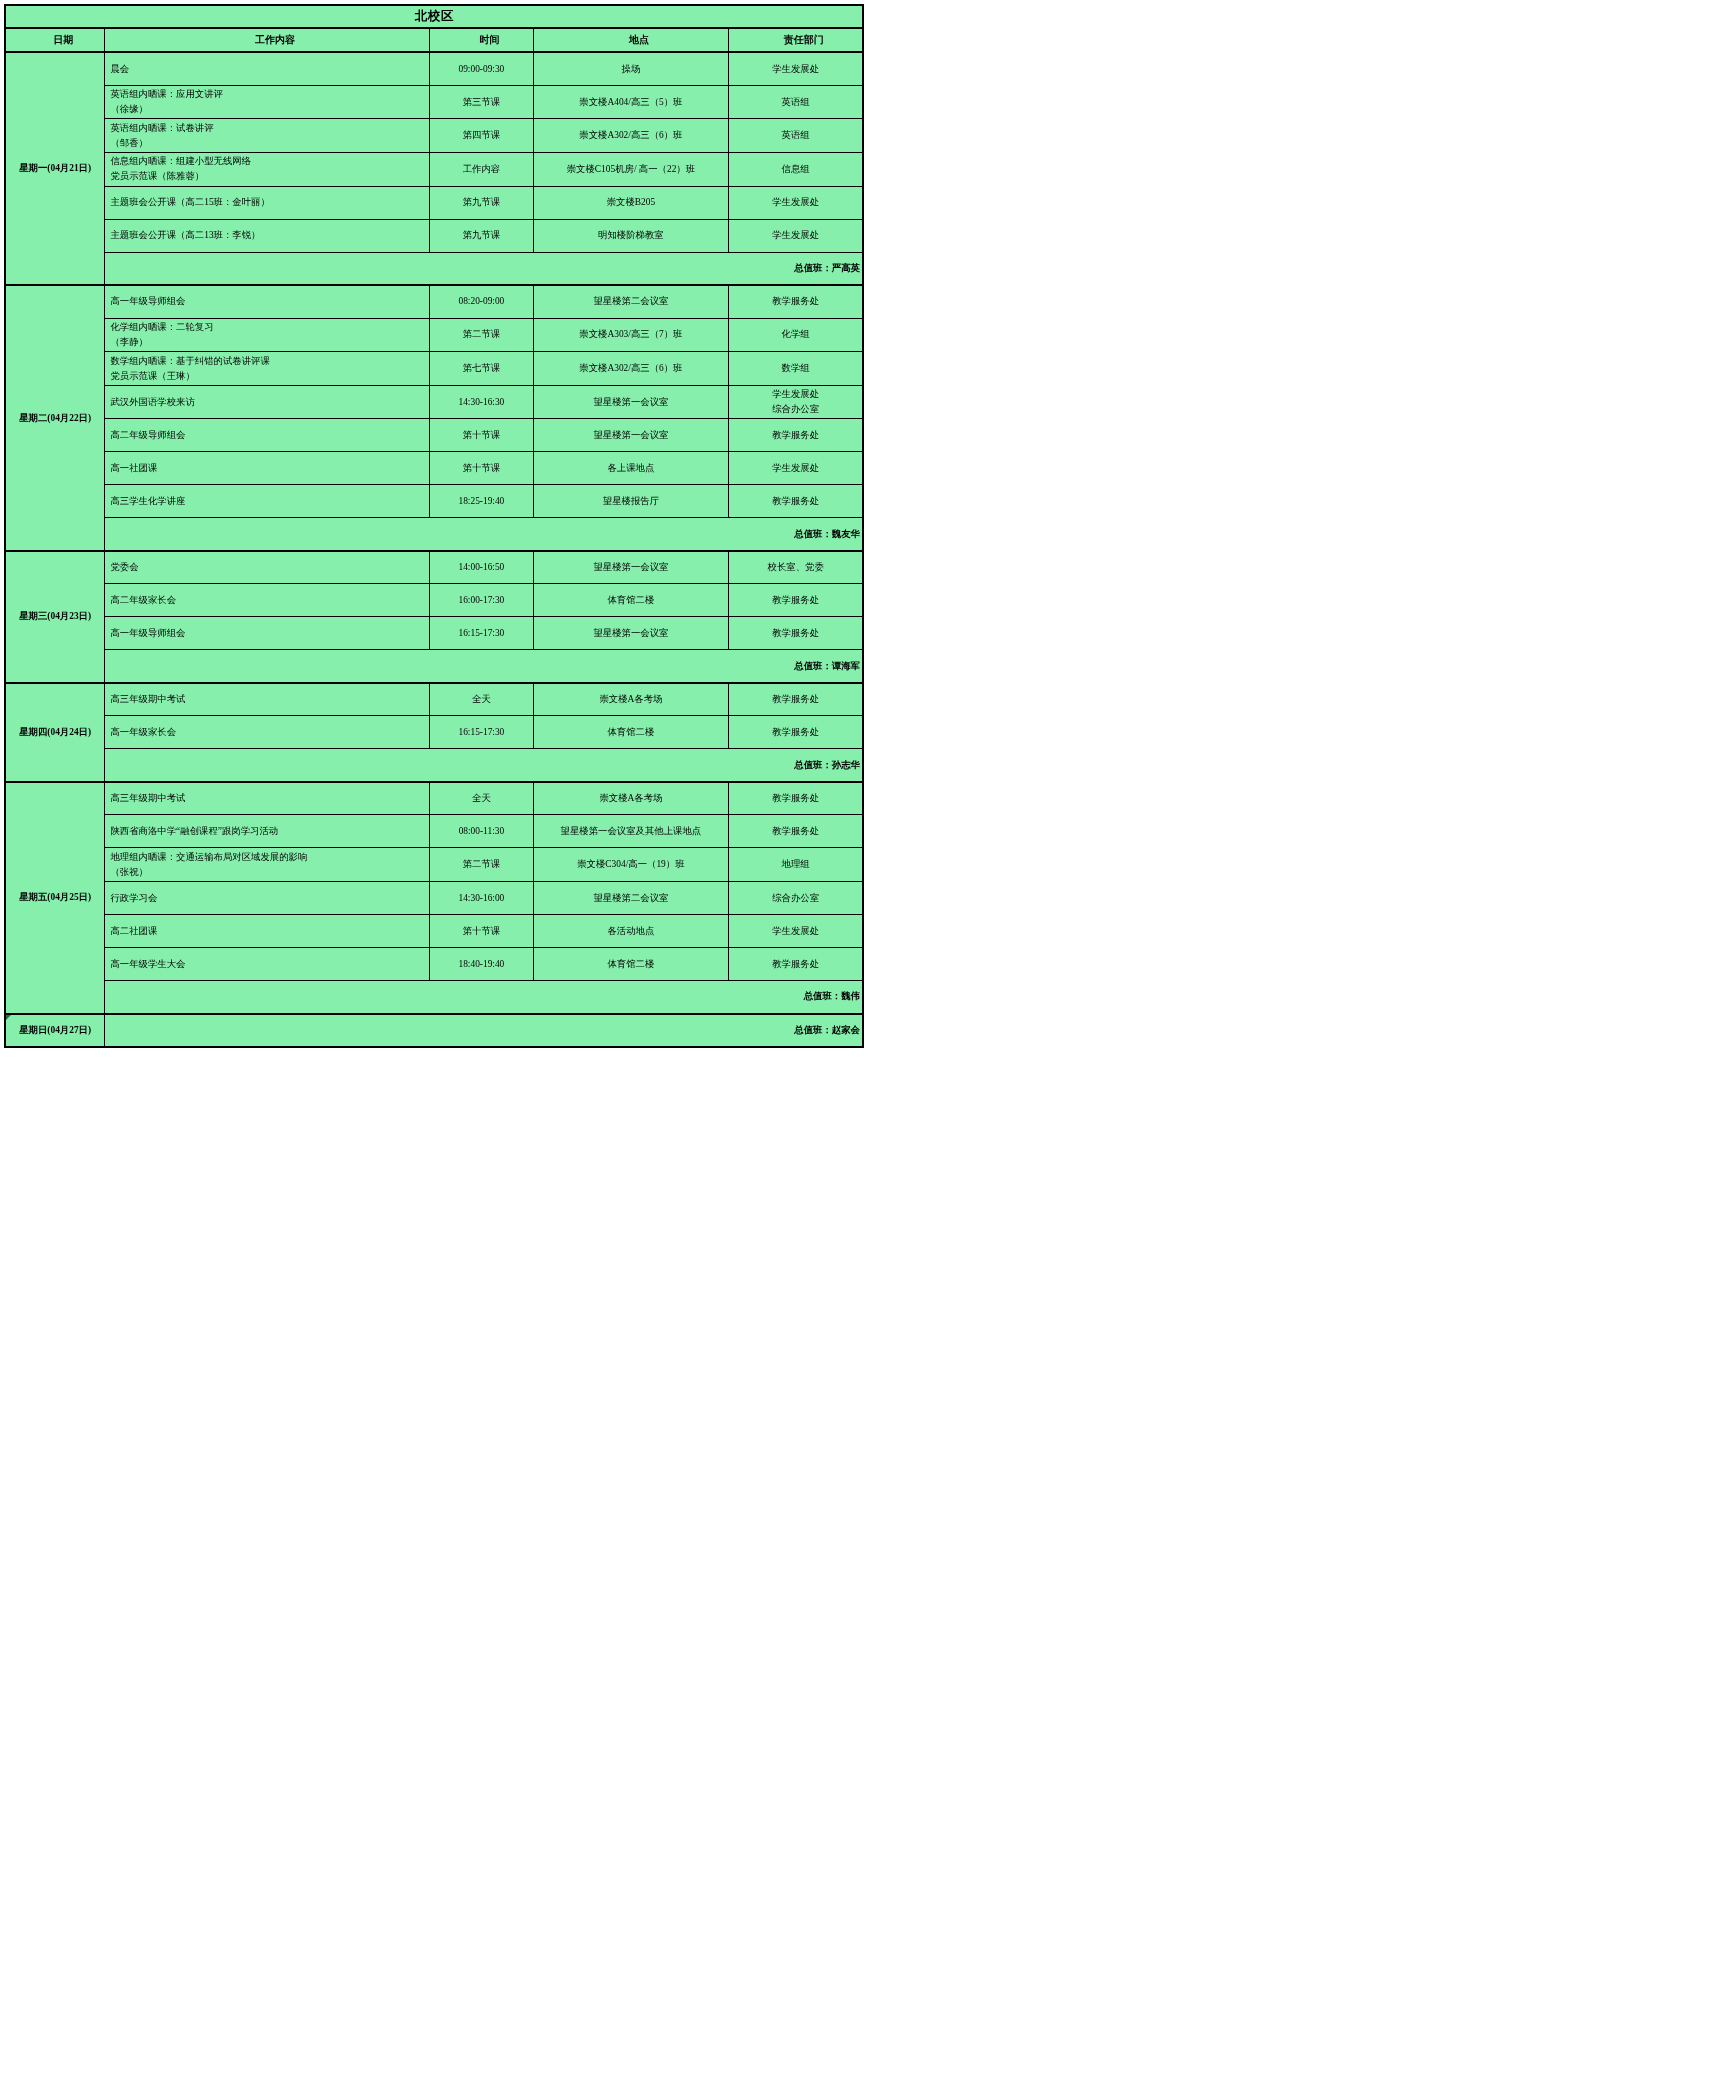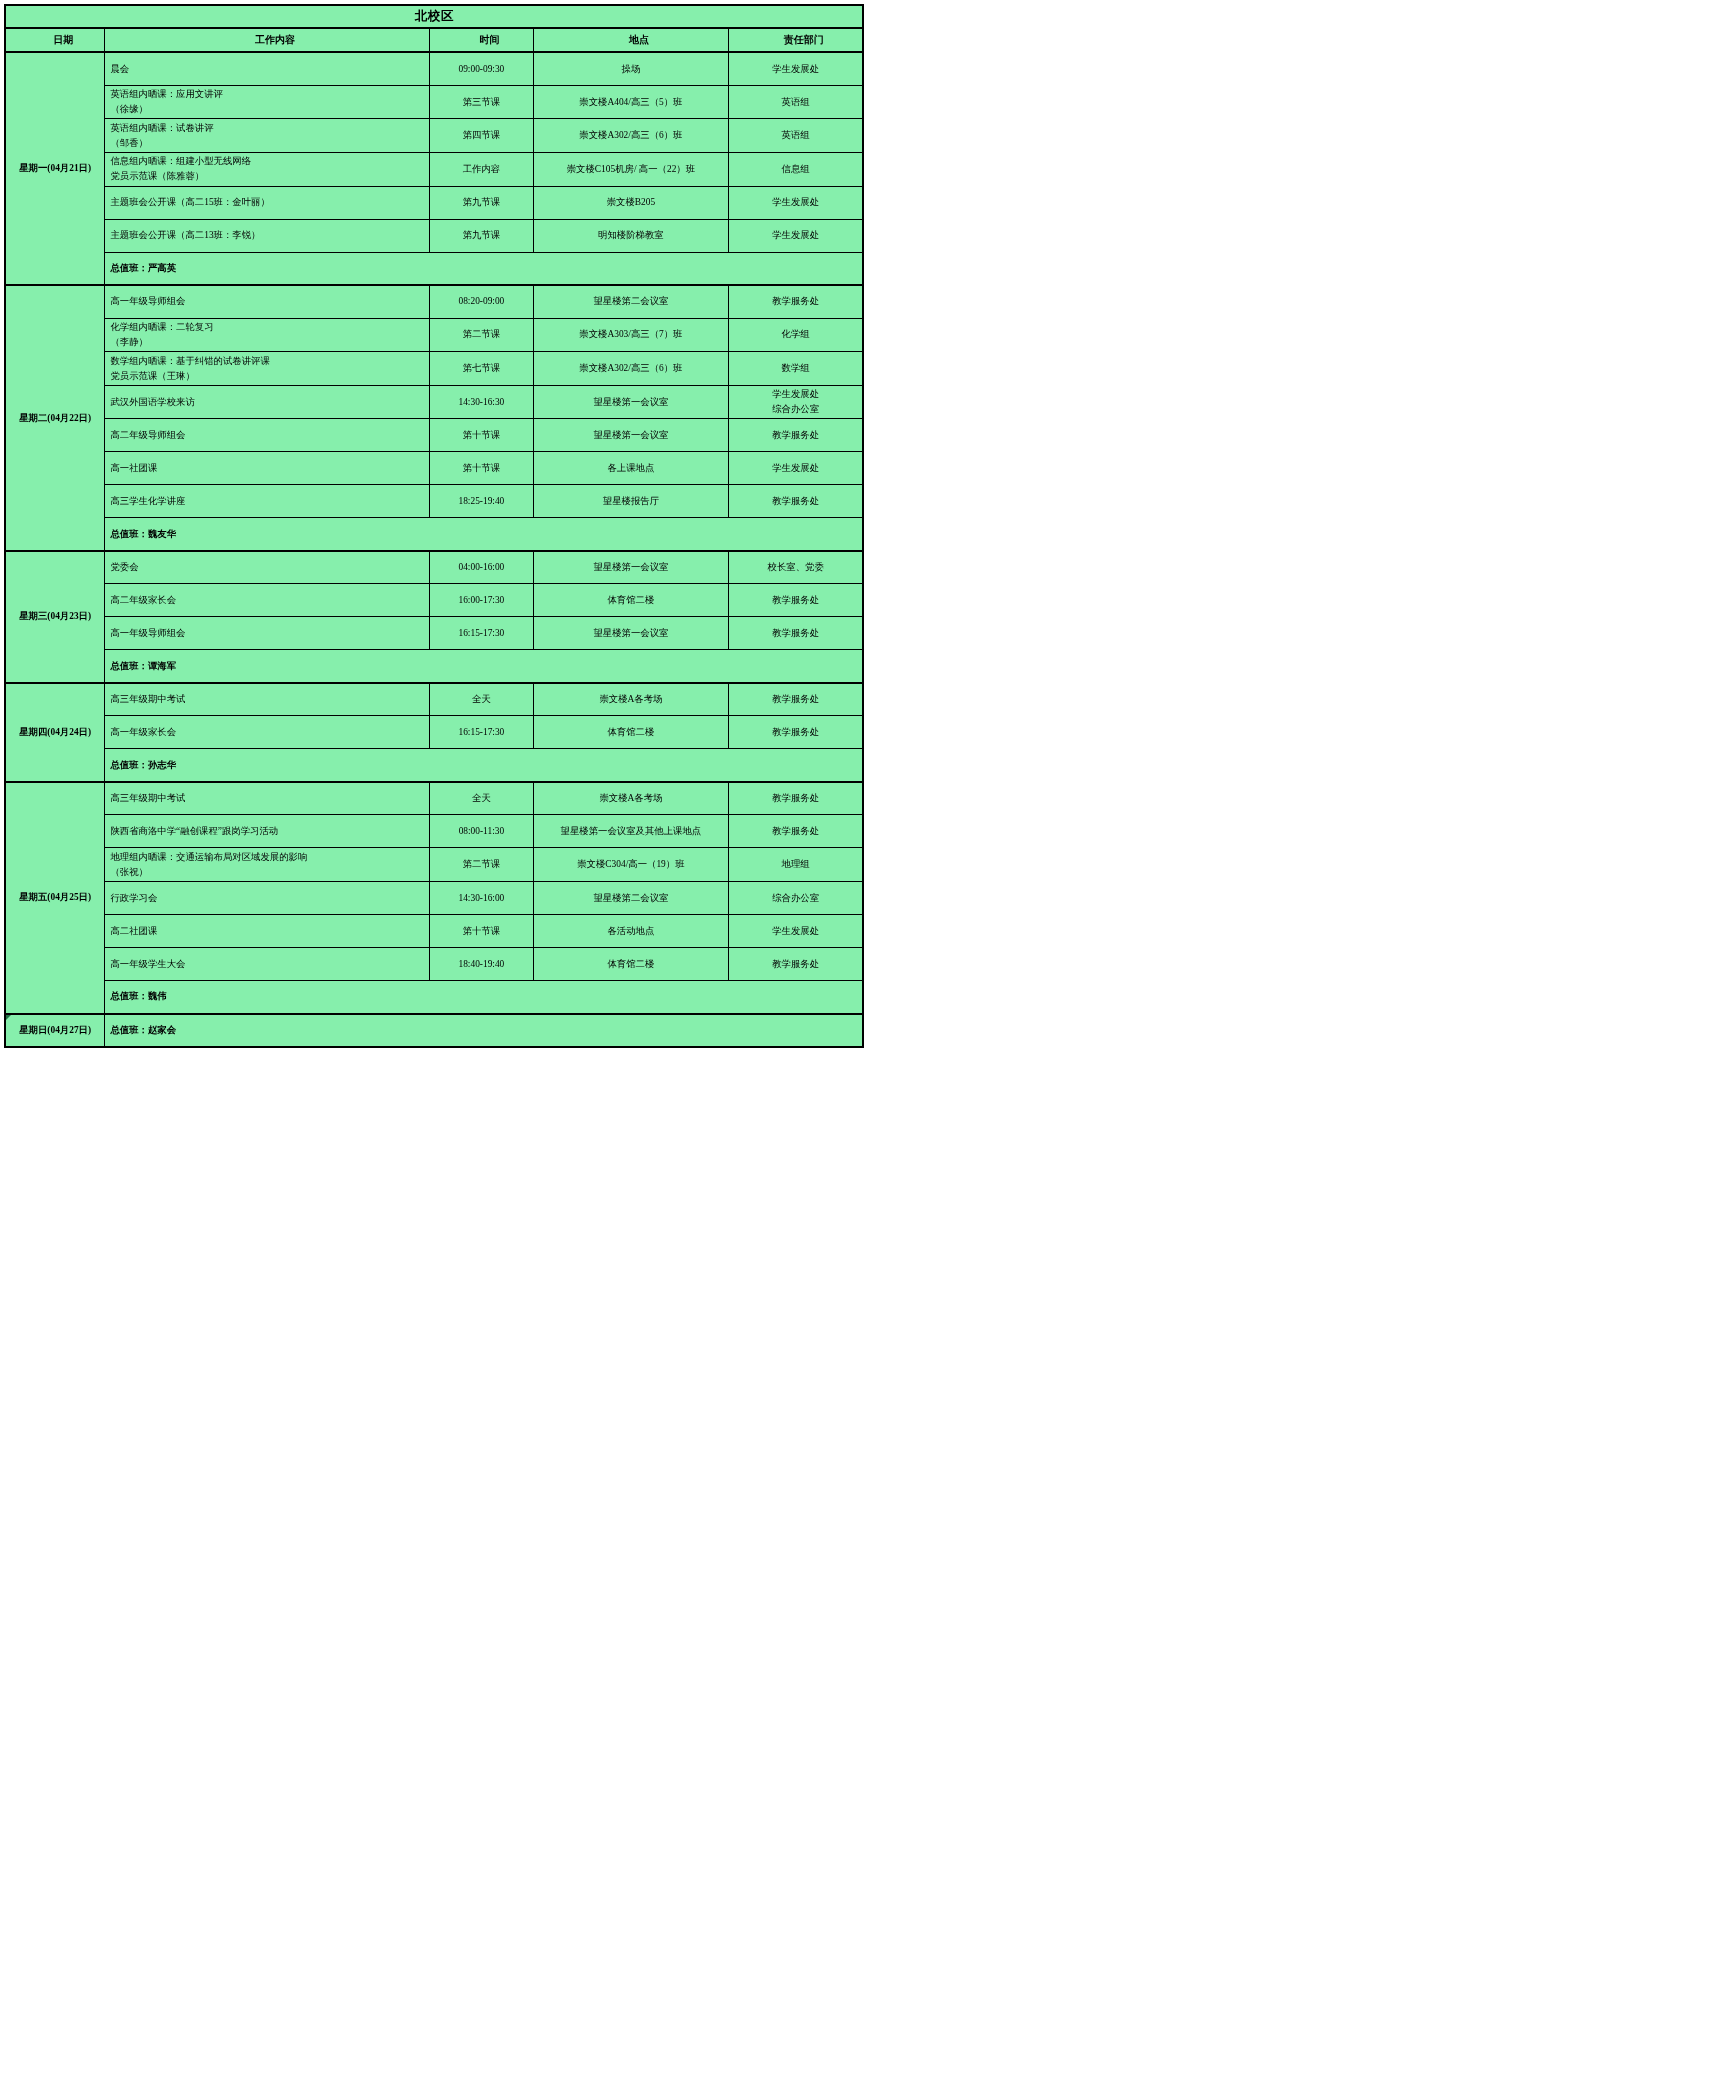--- a/index.html
+++ b/index.html
@@ -57,21 +57,21 @@
     font-size: 9.4px;
     line-height: 15px;
   }
   td.time-cell, td.location-cell, td.dept-cell {
     text-align: center;
     font-size: 9.4px;
     line-height: 15px;
     padding: 1.3px 1.3px;
   }
   td.duty-cell {
-    text-align: left;
+    text-align: right;
     font-weight: bold;
     font-size: 9.4px;
     padding: 1.3px 2.5px 1.3px 5.6px;
     margin-top: 21px;
   }
   td.has-flag { position: relative; }
   .corner-flag {
     position: absolute;
     top: 0;
     left: 0;
@@ -274,21 +274,21 @@
           </td>
         </tr>
         <tr class="body-row">
           <td colspan="4" class="duty-cell">总值班：魏友华</td>
         </tr>
         <tr class="body-row section-start">
           <td class="date-cell" rowspan="4"><span>星期三(04月23日)</span></td>
           <td class="content-cell">
             <div>党委会</div>
           </td>
-          <td class="time-cell">04:00-16:00</td>
+          <td class="time-cell">14:00-16:50</td>
           <td class="location-cell">
             <div>望星楼第一会议室</div>
           </td>
           <td class="dept-cell">
             <div>校长室、党委</div>
           </td>
         </tr>
         <tr class="body-row">
           <td class="content-cell">
             <div>高二年级家长会</div>

